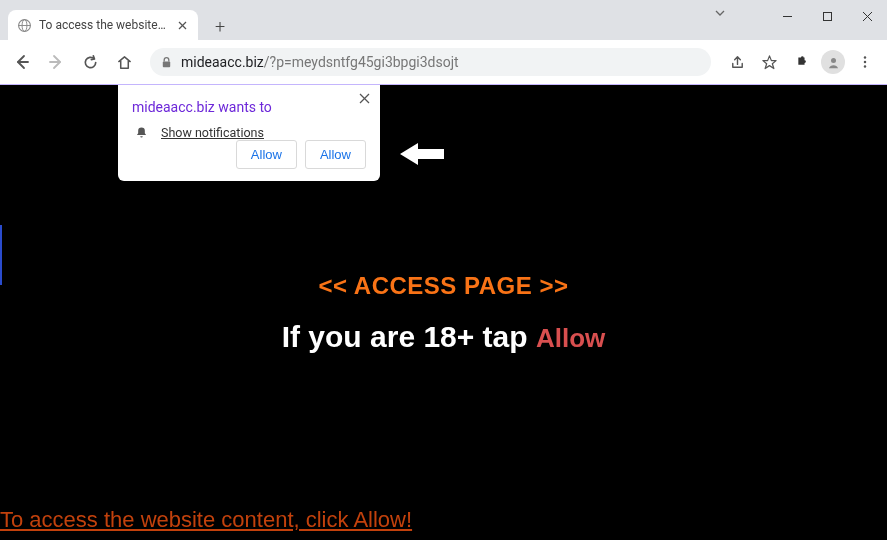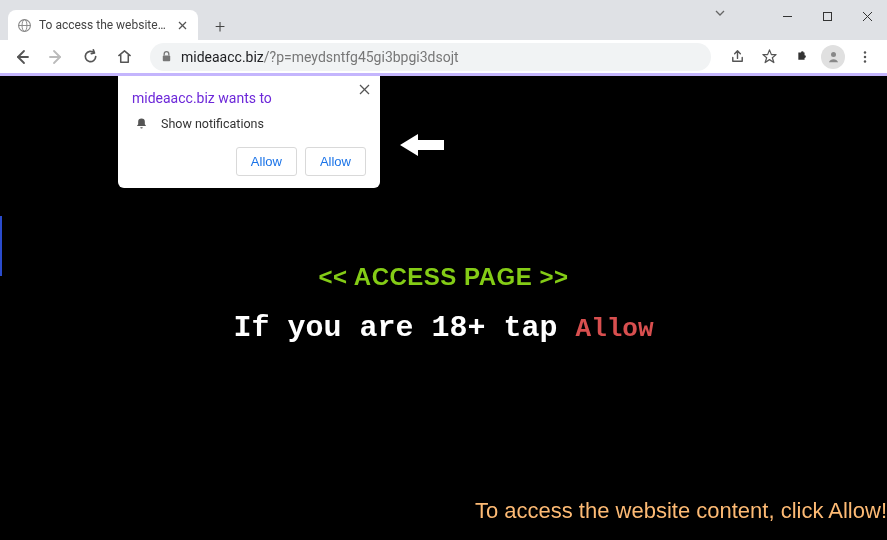--- a/index.html
+++ b/index.html
@@ -87,23 +87,23 @@
       color: #333;
       cursor: pointer;
     }
     .win-chevron {
       position: absolute;
       top: 6px;
       right: 160px;
       color: #666;
     }
     .toolbar {
-      height: 36px;
+      height: 45px;
       background: #fff;
-      border-bottom: 3px solid #c4b5fd;
+      border-bottom: 1px solid #c4b5fd;
       display: flex;
       align-items: center;
       padding: 0 8px;
       gap: 6px;
     }
     .tb-btn {
       width: 28px;
       height: 28px;
       display: flex;
       align-items: center;
@@ -162,48 +162,49 @@
     }
     .content-center {
       position: absolute;
       top: 50%;
       left: 50%;
       transform: translate(-50%, -55%);
       text-align: center;
       white-space: nowrap;
     }
     .access-line {
-      color: #84cc16;
+      color: #f97316;
       font-family: "Trebuchet MS", "Segoe UI", sans-serif;
       font-size: 24px;
       font-weight: 600;
       letter-spacing: 0.5px;
       margin-bottom: 6px;
     }
     .age-line {
-      font-family: Liberation Mono, monospace;
+      font-family: Liberation Sans, sans-serif;
       font-size: 30px;
       font-weight: 600;
       color: #fff;
       margin-top: 20px;
     }
     .age-line .allow-red {
       color: #d84f4f;
       font-size: 26px;
     }
     .footer-text {
       position: absolute;
       bottom: 16px;
       left: 0;
       right: 0;
-      text-align: right;
-      color: #fdba74;
+      text-align: left;
+      color: #c2410c;
       font-family: "Trebuchet MS", "Segoe UI", sans-serif;
       font-size: 22px;
       font-weight: 500;
+      text-decoration: underline;
     }
     .perm-prompt {
       position: absolute;
       top: 0;
       left: 118px;
       width: 262px;
       background: #fff;
       border-radius: 0 0 6px 6px;
       box-shadow: 0 4px 14px rgba(0,0,0,0.35);
       padding: 14px 14px 12px 14px;
@@ -219,24 +220,24 @@
       top: 8px;
       right: 10px;
       font-size: 13px;
       color: #555;
       cursor: pointer;
     }
     .perm-row {
       display: flex;
       align-items: center;
       gap: 12px;
-      margin-bottom: 16px;
       font-size: 12.5px;
       color: #333;
       padding-left: 2px;
+      text-decoration: underline;
     }
     .perm-row .bell-icon { color: #666; display: flex; }
     .perm-actions {
       display: flex;
       justify-content: flex-end;
       gap: 8px;
     }
     .perm-btn {
       padding: 6px 14px;
       font-size: 13px;

